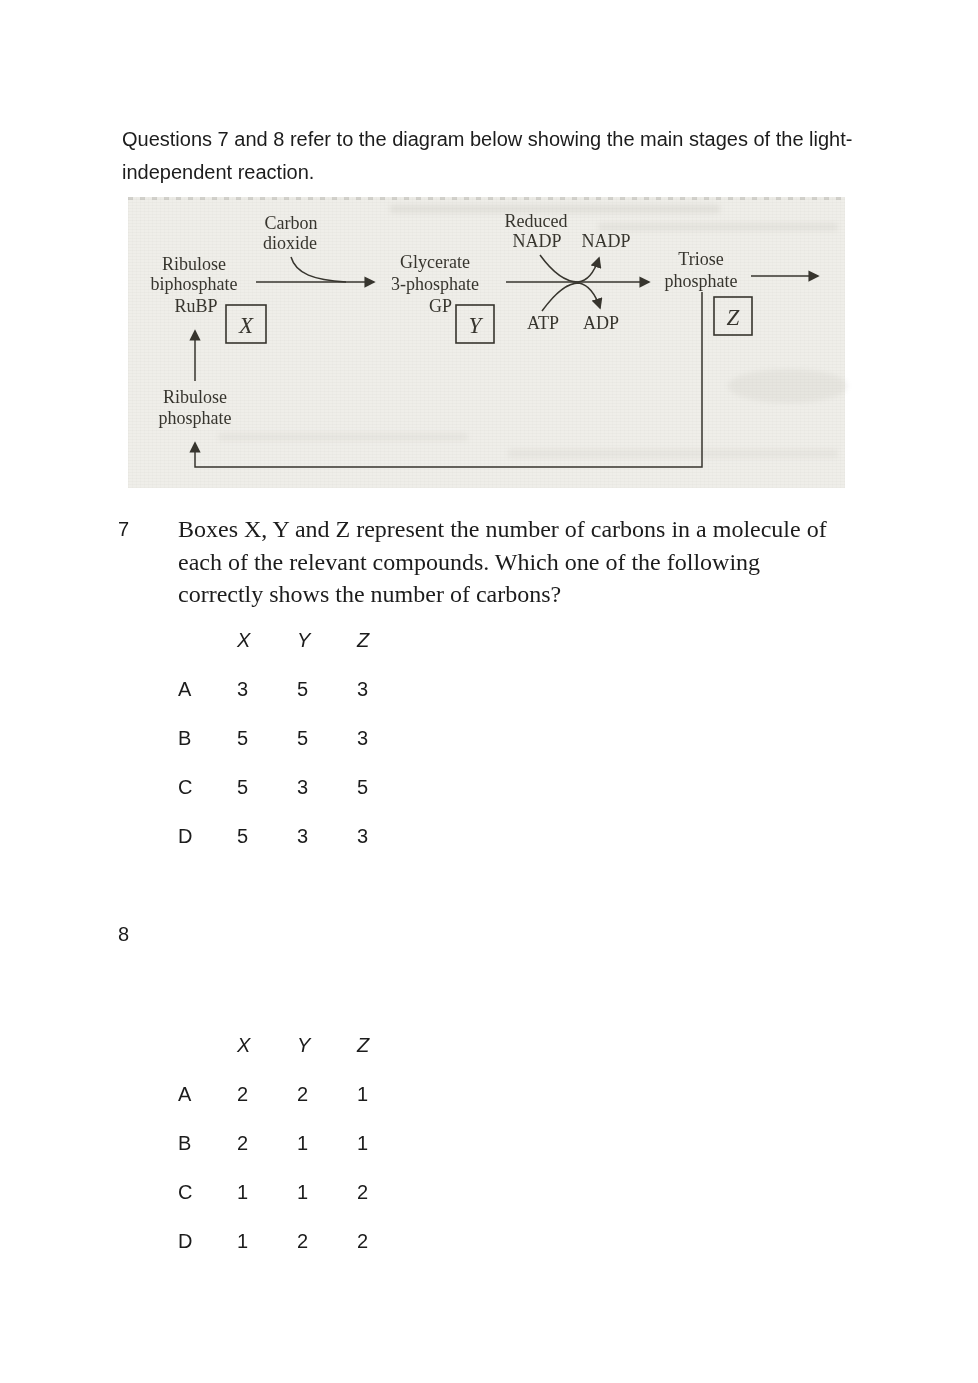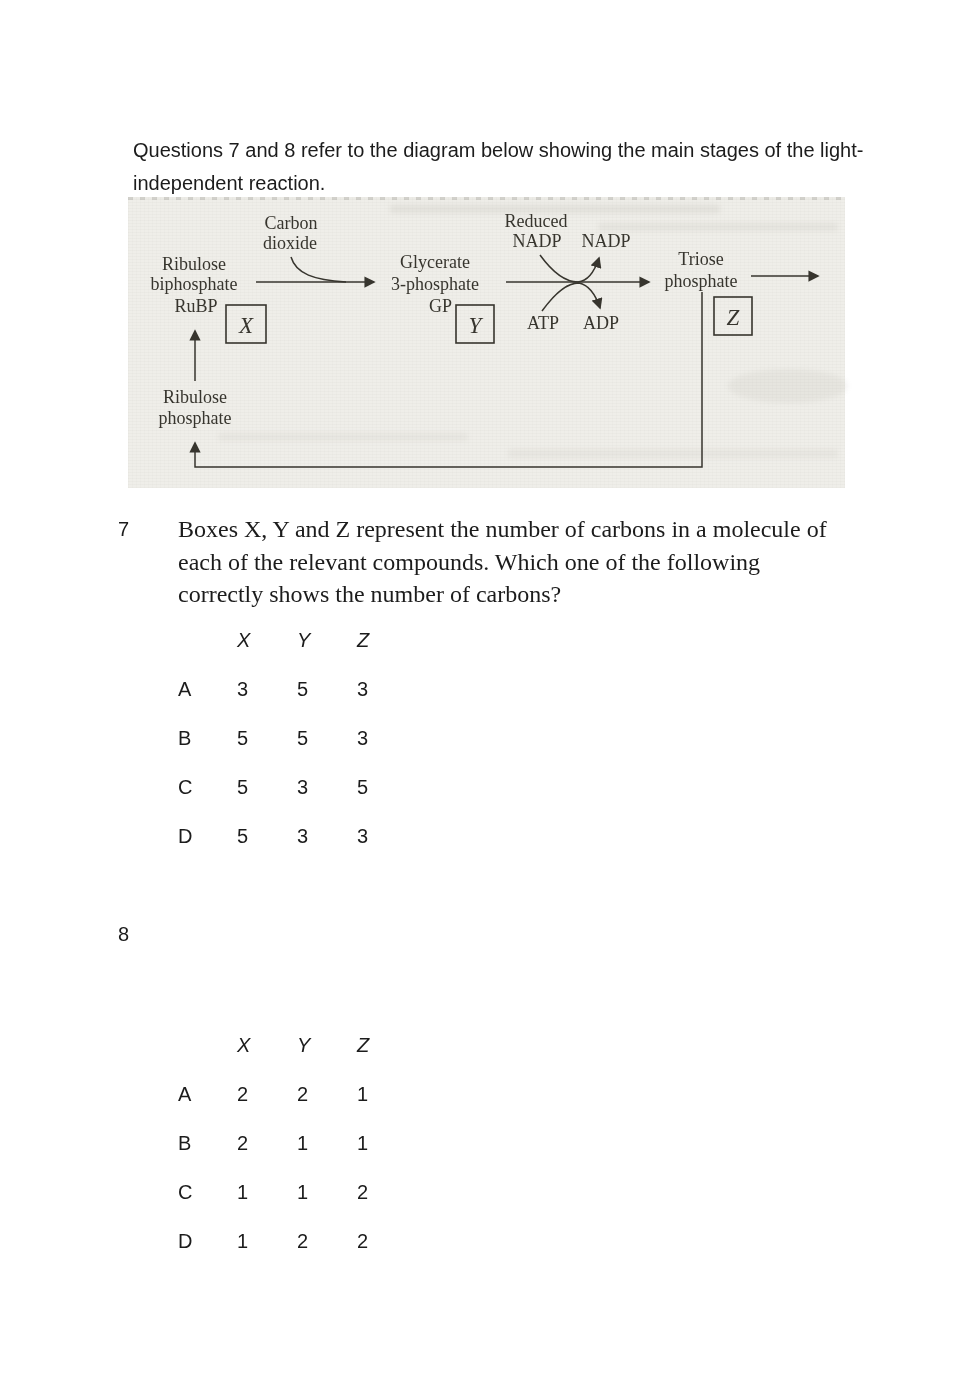--- a/index.html
+++ b/index.html
@@ -6,21 +6,21 @@
   body {
     width: 978px; height: 1383px;
     background: #ffffff;
     font-family: "Liberation Sans", sans-serif;
     color: #1c1c1c;
     position: relative;
     overflow: hidden;
   }
   .intro {
     position: absolute; left: 118px; top: 119px; width: 740px;
-    font-size: 20px; line-height: 32.5px; margin: 15px;
+    font-size: 20px; line-height: 32.5px; margin: 4px;
   }
   
   .scan {
     position: absolute; left: 128px; top: 197px; width: 717px; height: 291px;
     background-color: #efeee9;
     background-image:
       repeating-linear-gradient(0deg, rgba(120,118,108,0.035) 0 1px, transparent 1px 3px),
       repeating-linear-gradient(90deg, rgba(120,118,108,0.025) 0 1px, transparent 1px 4px);
   }
   .scan-edge {

